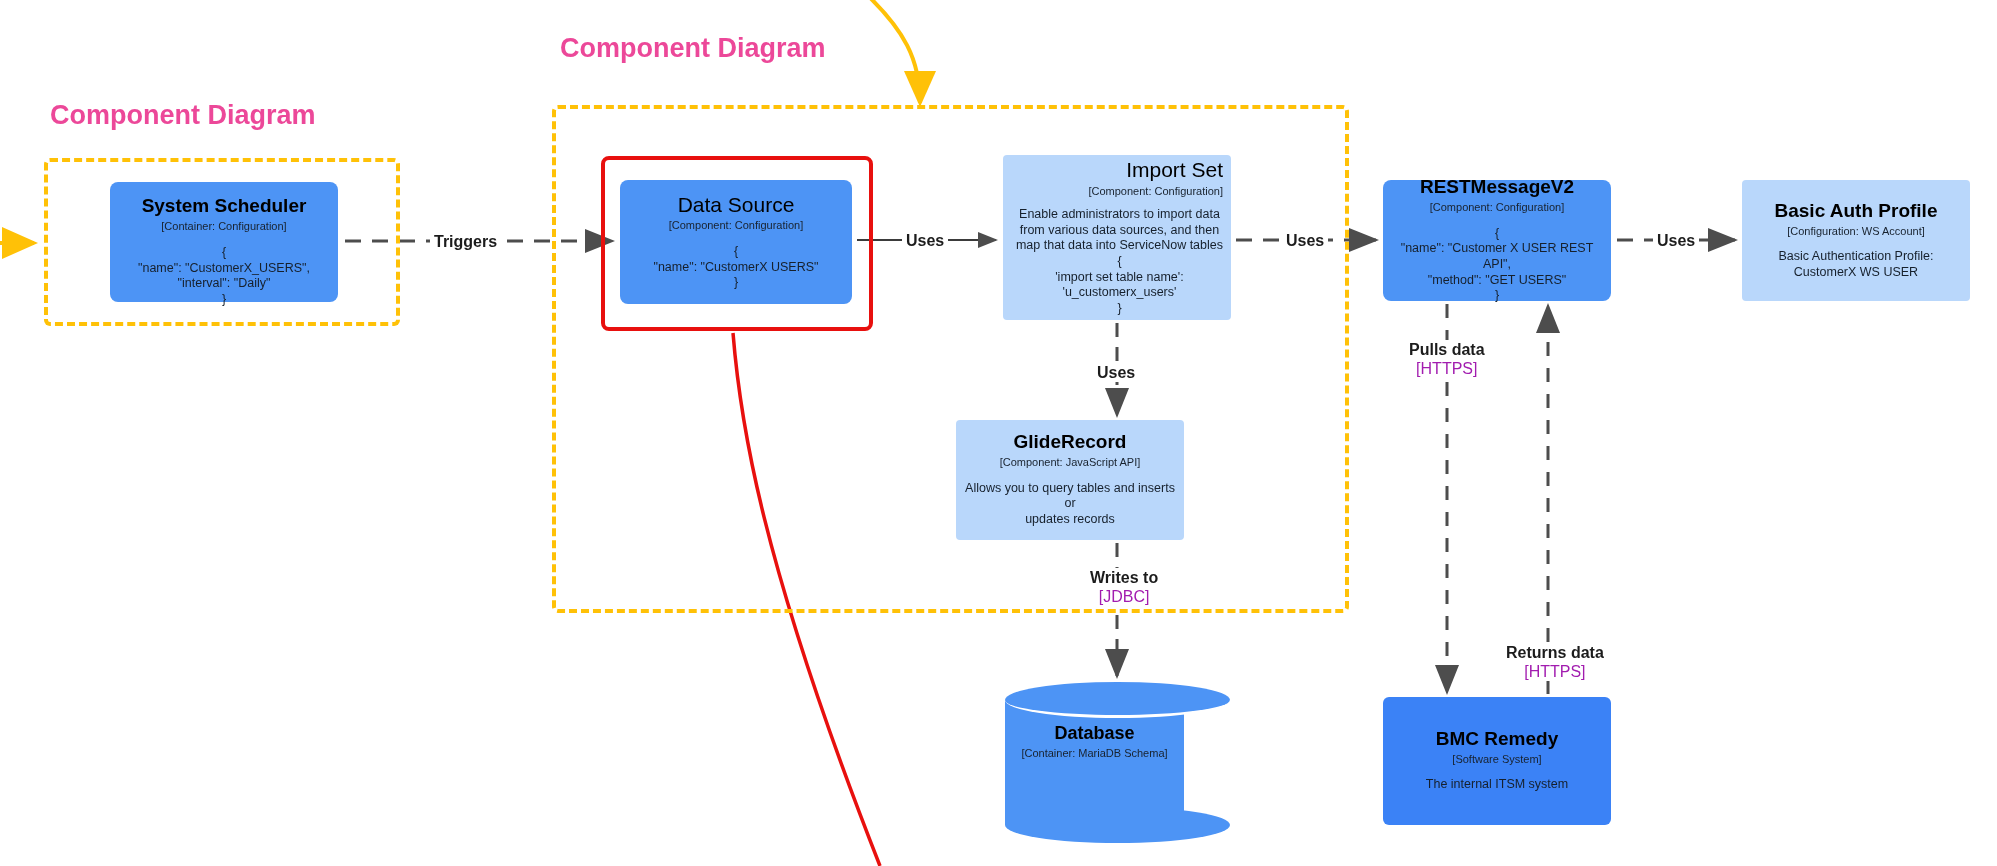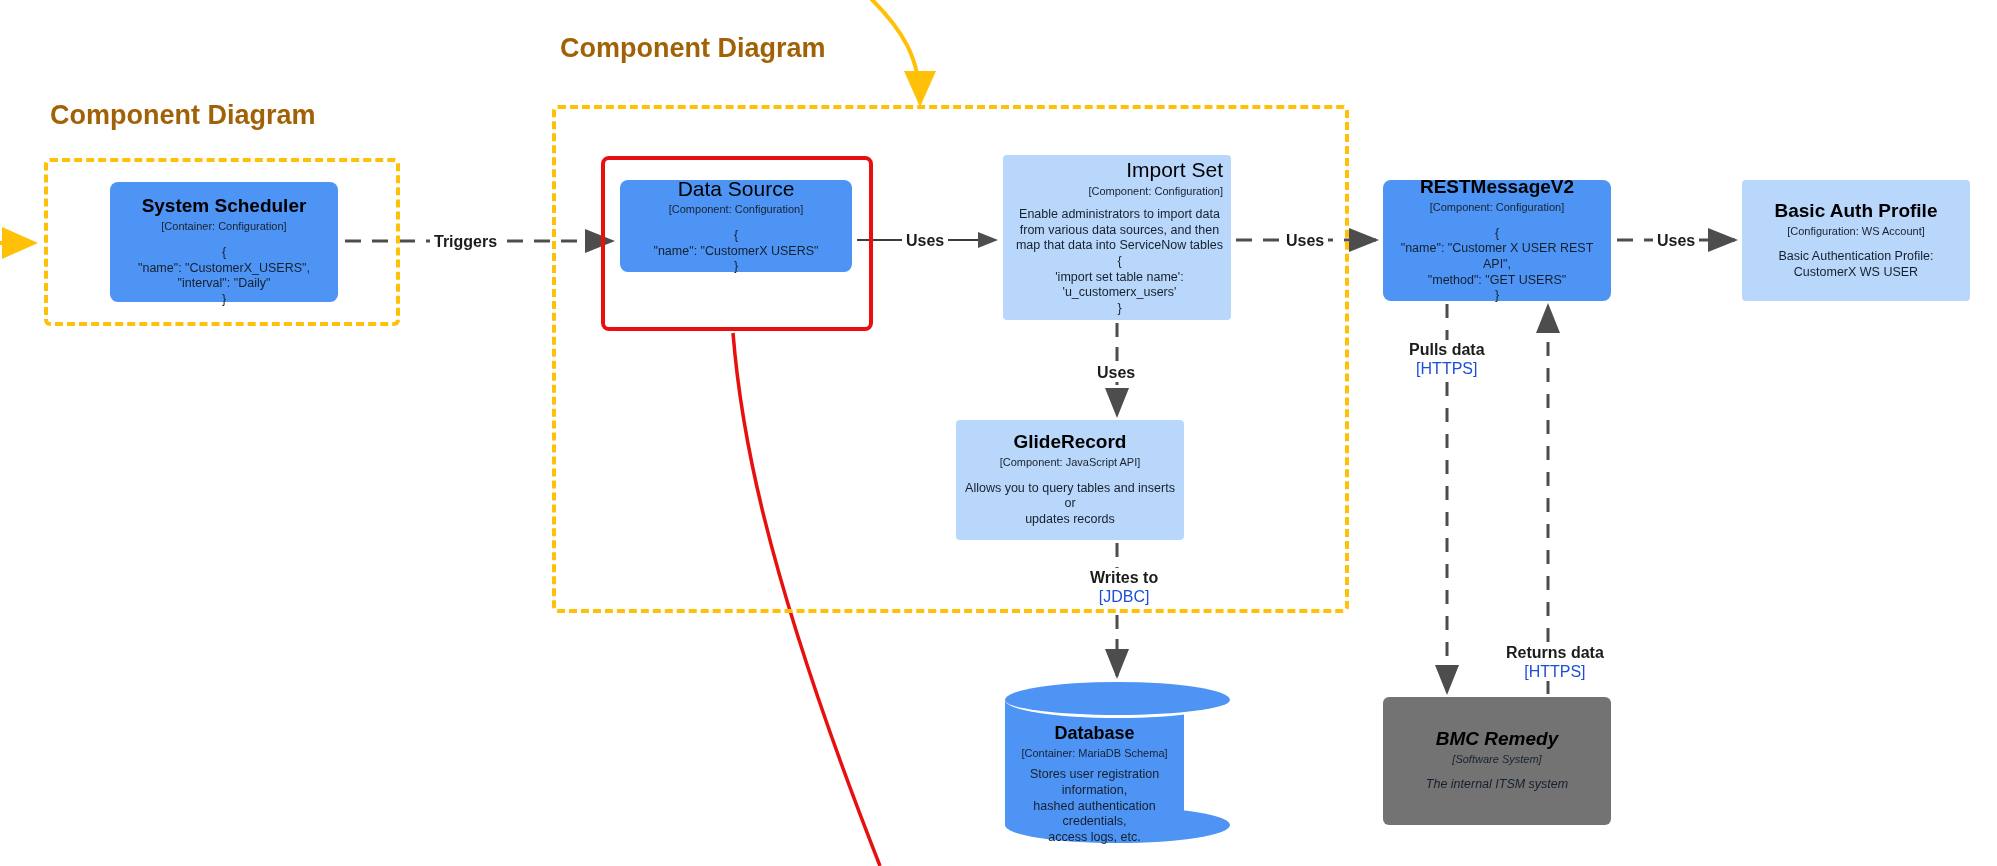--- a/index.html
+++ b/index.html
@@ -55,27 +55,27 @@
   .node .desc {
     font-size: 12.5px;
     color: #16202c;
     margin-top: 12px;
     line-height: 1.25;
     white-space: pre-line;
   }
 
   .fill-strong { background: #4d94f5; border-radius: 8px; }
   .fill-light  { background: #b9d7fb; border-radius: 4px; }
-  .fill-grey   { background: #737373; border-radius: 6px; font-style: italic; }
+  .fill-grey   { background: #3b82f6; border-radius: 6px; }
 
   
   #node-system-scheduler { left: 110px; top: 182px; width: 228px; height: 120px; }
   #node-system-scheduler .title { font-size: 19px; margin-top: 20px; }
 
-  #node-data-source { left: 620px; top: 180px; width: 232px; height: 92px; }
+  #node-data-source { left: 620px; top: 180px; width: 232px; height: 124px; }
   #node-data-source .title { font-size: 21px; font-weight: normal; }
 
   #node-import-set { left: 1003px; top: 155px; width: 228px; height: 165px; align-items: flex-end; }
   #node-import-set .title { font-size: 21px; font-weight: normal; }
   #node-import-set .desc { margin-top: 10px; }
 
   #node-glide-record { left: 956px; top: 420px; width: 228px; height: 120px; }
   #node-glide-record .title { font-size: 19px; }
 
   #node-restmessage { left: 1383px; top: 180px; width: 228px; height: 121px; }
@@ -120,21 +120,21 @@
     box-sizing: border-box;
     border: 4px dashed #ffc107;
     border-radius: 6px;
   }
   #group-left { left: 44px; top: 158px; width: 356px; height: 168px; }
   #group-main { left: 552px; top: 105px; width: 797px; height: 508px; }
 
   .group-title {
     position: absolute;
     font-weight: bold;
-    color: #a16207;
+    color: #ec4899;
     white-space: nowrap;
   }
   #group-title-left { left: 50px; top: 100px; font-size: 27px; }
   #group-title-main { left: 560px; top: 33px; font-size: 27px; }
 
   
   #highlight-data-source {
     position: absolute;
     left: 601px; top: 156px; width: 272px; height: 175px;
     border: 4px solid #e8100e;
@@ -151,21 +151,21 @@
     color: #1c1c1c;
     background: #ffffff;
     padding: 0 4px;
     white-space: nowrap;
     text-align: center;
     line-height: 1.2;
   }
   .edge-label .tech {
     display: block;
     font-weight: normal;
-    color: #1d4ed8;
+    color: #a21caf;
   }
 </style>
 </head>
 <body>
 
 <div id="canvas">
 
   <svg class="layer" viewBox="0 0 1997 866">
     <defs>
       <marker id="arrow-grey" markerWidth="10" markerHeight="8" refX="9" refY="4" orient="auto">
@@ -261,23 +261,20 @@
   <div class="node fill-grey" id="node-bmc-remedy">
     <div class="title">BMC Remedy</div>
     <div class="stereo">[Software System]</div>
     <div class="desc">The internal ITSM system</div>
   </div>
 
   <div class="cyl-bottom"></div>
   <div class="node" id="node-database">
     <div class="title">Database</div>
     <div class="stereo">[Container: MariaDB Schema]</div>
-    <div class="desc">Stores user registration information,
-hashed authentication credentials,
-access logs, etc.</div>
   </div>
   <div class="cyl-top"></div>
 
   <div class="edge-label" style="left:430px; top:232px;">
     <span>Triggers</span>
   </div>
   <div class="edge-label" style="left:902px; top:231px;">
     <span>Uses</span>
   </div>
   <div class="edge-label" style="left:1282px; top:231px;">

